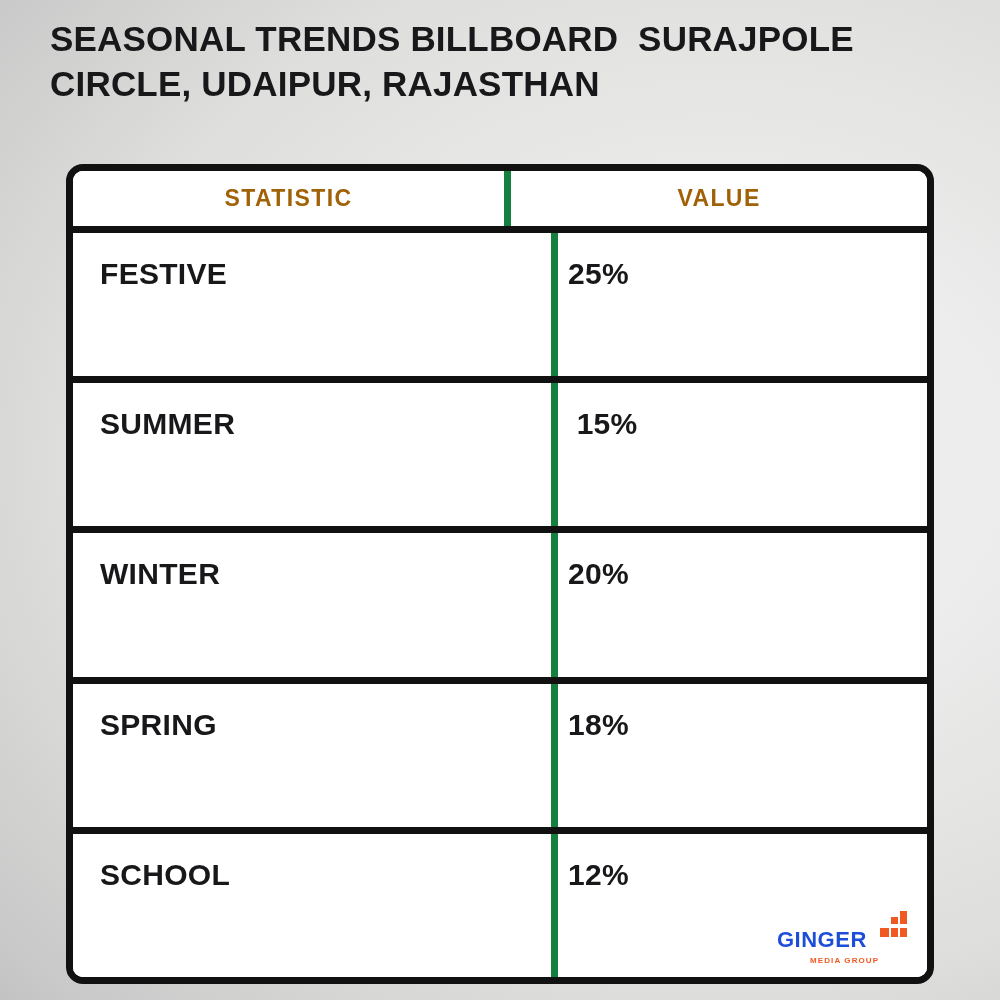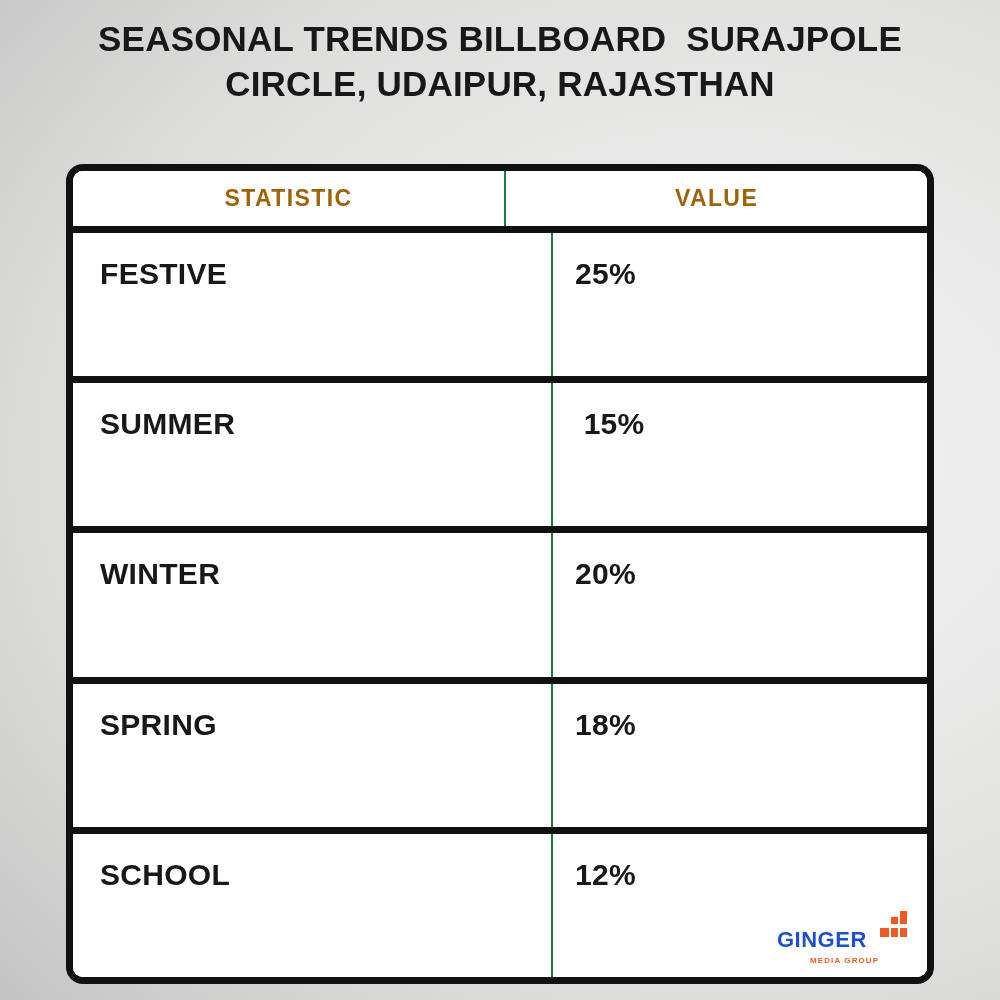--- a/index.html
+++ b/index.html
@@ -22,21 +22,21 @@
     background:
       radial-gradient(ellipse 105% 85% at 72% 46%, #f2f2f2 0%, #ececec 28%, #dededc 62%, #c9c9c9 88%, #bcbcbc 100%);
   }
 
   
   #title-block {
     position: absolute;
     left: 50px;
     top: 16px;
     width: 900px;
-    text-align: center;
+    text-align: left;
   }
   .title-line {
     display: block;
     font-family: "Liberation Sans", sans-serif;
     font-weight: bold;
     font-size: 35px;
     line-height: 45px;
     letter-spacing: 0.2px;
     color: #18181a;
     text-transform: uppercase;
@@ -76,21 +76,21 @@
     box-sizing: border-box;
     background: #ffffff;
     overflow: hidden;
   }
   .tcell.col-stat {
     width: 431px;
     flex: 0 0 431px;
   }
   .tcell.col-value {
     flex: 1 1 auto;
-    border-left: 2px solid #15803d;
+    border-left: 7px solid #15803d;
   }
 
   
   .header-row .tcell {
     display: flex;
     align-items: center;
     justify-content: center;
   }
   .header-label {
     font-family: "Liberation Sans", sans-serif;
@@ -100,21 +100,21 @@
     color: #a16207;
     text-transform: uppercase;
     white-space: pre;
   }
 
   
   .data-row .tcell {
     display: block;
     padding: 24px 0 0 27px;
   }
-  .data-row .tcell.col-value { padding-left: 22px; }
+  .data-row .tcell.col-value { padding-left: 10px; }
 
   .cell-text {
     font-family: "Liberation Sans", sans-serif;
     font-weight: bold;
     font-size: 30px;
     line-height: 34px;
     color: #18181a;
     white-space: pre;
     letter-spacing: 0.3px;
   }

